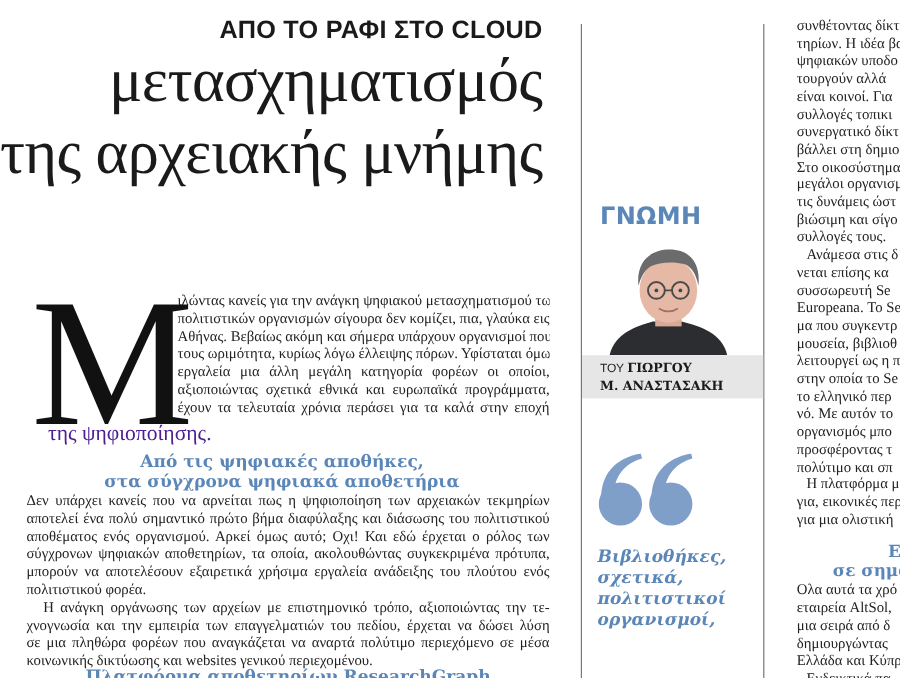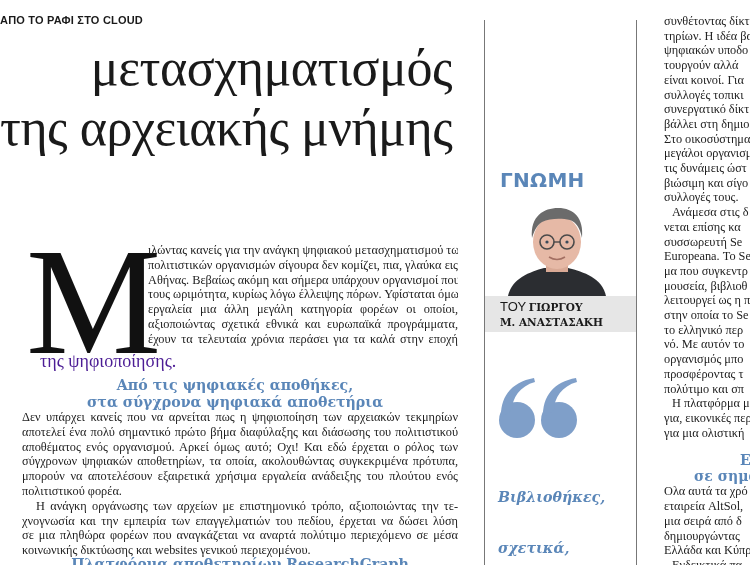--- a/index.html
+++ b/index.html
@@ -5,23 +5,23 @@
   html, body { margin:0; padding:0; }
   body {
     width:750px; height:565px; overflow:hidden; position:relative;
     background:#ffffff; color:#1a1a1a;
     font-family:"Liberation Serif", "DejaVu Serif", serif;
   }
   .abs { position:absolute; }
 
   
   .kicker {
-    left:0; top:14px; width:452px; text-align:left;
+    left:0; top:14px; width:452px; text-align:right;
     font-family:"Liberation Sans","DejaVu Sans",sans-serif;
-    font-size:11px; font-weight:bold; letter-spacing:0.2px; color:#1a1a1a;
+    font-size:21px; font-weight:bold; letter-spacing:0.2px; color:#1a1a1a;
   }
   .headline {
     left:0; top:38px; width:452px; text-align:right;
     font-family:"Liberation Serif","DejaVu Serif",serif;
     font-size:52px; line-height:60px; color:#1a1a1a; letter-spacing:-0.5px;
   }
   .headline div { white-space:nowrap; }
 
   
   .dropcap {
@@ -65,29 +65,29 @@
     left:500px; top:168px; font-family:"DejaVu Sans","Liberation Sans",sans-serif;
     font-weight:bold; font-size:20px; color:#5a86b8; letter-spacing:0.3px;
   }
   .photo { left:500px; top:202px; width:112px; height:94px; overflow:hidden; }
   .byline-box {
     left:485px; top:296px; width:151px; height:36px; background:#e6e6e6;
   }
   .byline {
     left:500px; top:300px; font-size:10.5px; line-height:14px; color:#1a1a1a;
   }
-  .byline .pre { font-family:"Liberation Sans","DejaVu Sans",sans-serif; font-size:13px; }
+  .byline .pre { font-family:"Liberation Sans","DejaVu Sans",sans-serif; font-size:10px; }
   .byline b { font-family:"DejaVu Serif","Liberation Serif",serif; font-size:10.5px; }
   .quote-mark { left:498px; top:378px; width:82px; height:62px; }
   .pullquote {
     left:498px; top:456px; width:135px;
     font-family:"DejaVu Serif","Liberation Serif",serif; font-style:italic; font-weight:bold;
     font-size:14.2px; line-height:17.5px; color:#5a86b8;
   }
-  .pullquote div { white-space:nowrap;margin-top:33px; }
+  .pullquote div { white-space:nowrap; }
 
   
   .rightcol {
     left:664px; top:14px; width:86px; overflow:hidden;
     font-size:12.3px; line-height:14.7px; color:#222;
   }
   .rightcol div { white-space:nowrap; }
   .rightcol div.indent { padding-left:8px; }
   .rsub {
     font-family:"DejaVu Serif","Liberation Serif",serif; font-weight:bold; color:#5a86b8;

